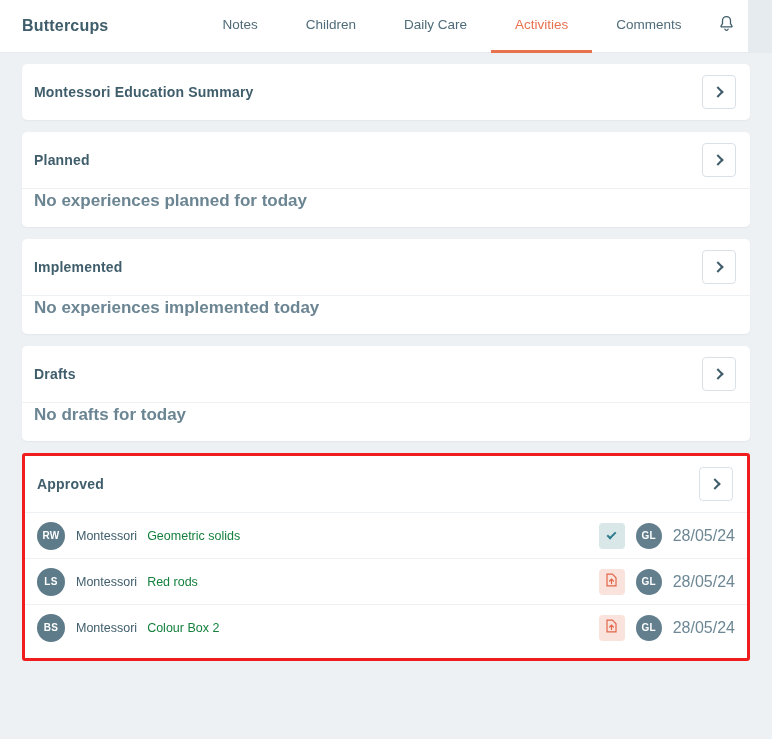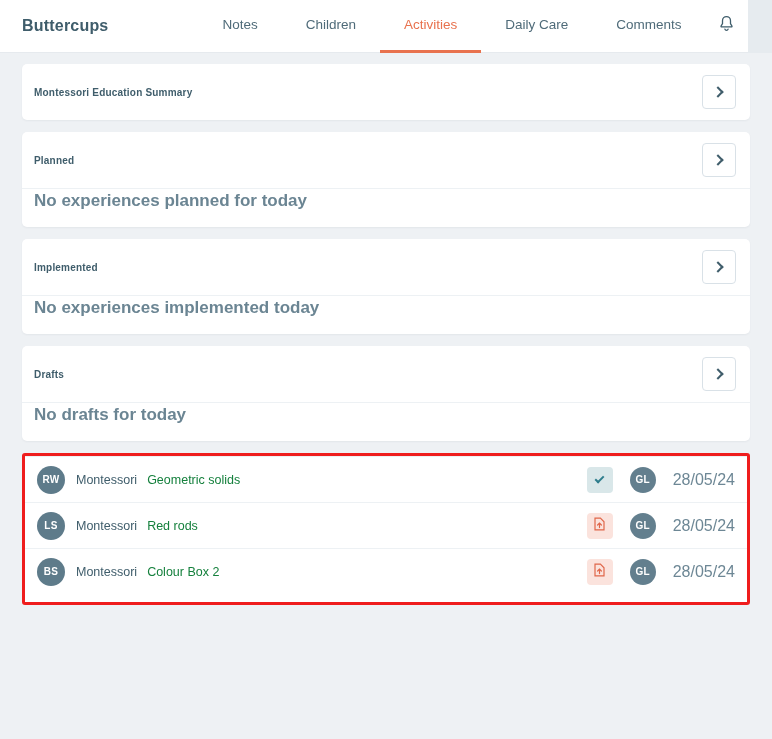--- a/index.html
+++ b/index.html
@@ -80,21 +80,21 @@
     box-shadow: 0 1px 2px rgba(80,100,120,.07);
     overflow: hidden;
   }
   .card-head {
     height: 56px;
     display: flex;
     align-items: center;
     padding: 0 14px 0 12px;
   }
   .card-title {
-    font-size: 10px;
+    font-size: 14px;
     font-weight: bold;
     color: #3f5d6b;
     letter-spacing: .2px;
   }
   .chev-btn {
     margin-left: auto;
     width: 34px; height: 34px;
     border: 1px solid #d9e1e7;
     border-radius: 4px;
     background: #fff;
@@ -154,21 +154,21 @@
   }
   .row-name {
     margin-left: 10px;
     font-size: 12.5px;
     color: #15803d;
   }
   .row-right {
     margin-left: auto;
     display: flex;
     align-items: center;
-    gap: 17px;
+    gap: 11px;
     padding-left: 36px;
   }
   .status-box {
     width: 26px; height: 26px;
     border-radius: 4px;
     display: flex; align-items: center; justify-content: center;
   }
   .status-box.check { background: #d9e7e9; }
   .status-box.upload { background: #fbe3dd; }
   .tick {
@@ -196,25 +196,25 @@
 <div class="header">
   <div class="room-title">Buttercups</div>
 
   <div class="tabs">
     <div class="tab">
       <span>Notes</span>
     </div>
     <div class="tab">
       <span>Children</span>
     </div>
+    <div class="tab">
+      <span>Daily Care</span>
+    </div>
     <div class="tab active">
       <span>Activities</span>
-    </div>
-    <div class="tab">
-      <span>Daily Care</span>
     </div>
     <div class="tab">
       <span>Comments</span>
     </div>
   </div>
 
   <div class="header-right">
     <div class="bell-btn">
       <span>
         <svg width="17" height="18" viewBox="0 0 17 18">
@@ -265,20 +265,26 @@
       <div class="card-title">Drafts</div>
       <div class="chev-btn">
         <span class="chev"></span>
       </div>
     </div>
     <div class="card-sub">No drafts for today</div>
   </div>
 
   <div class="approved-wrap">
     <div class="card">
+      <div class="card-head">
+        <div class="card-title">Approved</div>
+        <div class="chev-btn">
+          <span class="chev"></span>
+        </div>
+      </div>
 
       <div class="row">
         <div class="avatar">RW</div>
         <div class="row-cat">Montessori</div>
         <div class="row-name">Geometric solids</div>
         <div class="row-right">
           <div class="status-box check">
             <span class="tick"></span>
           </div>
           <div class="avatar sm">GL</div>

